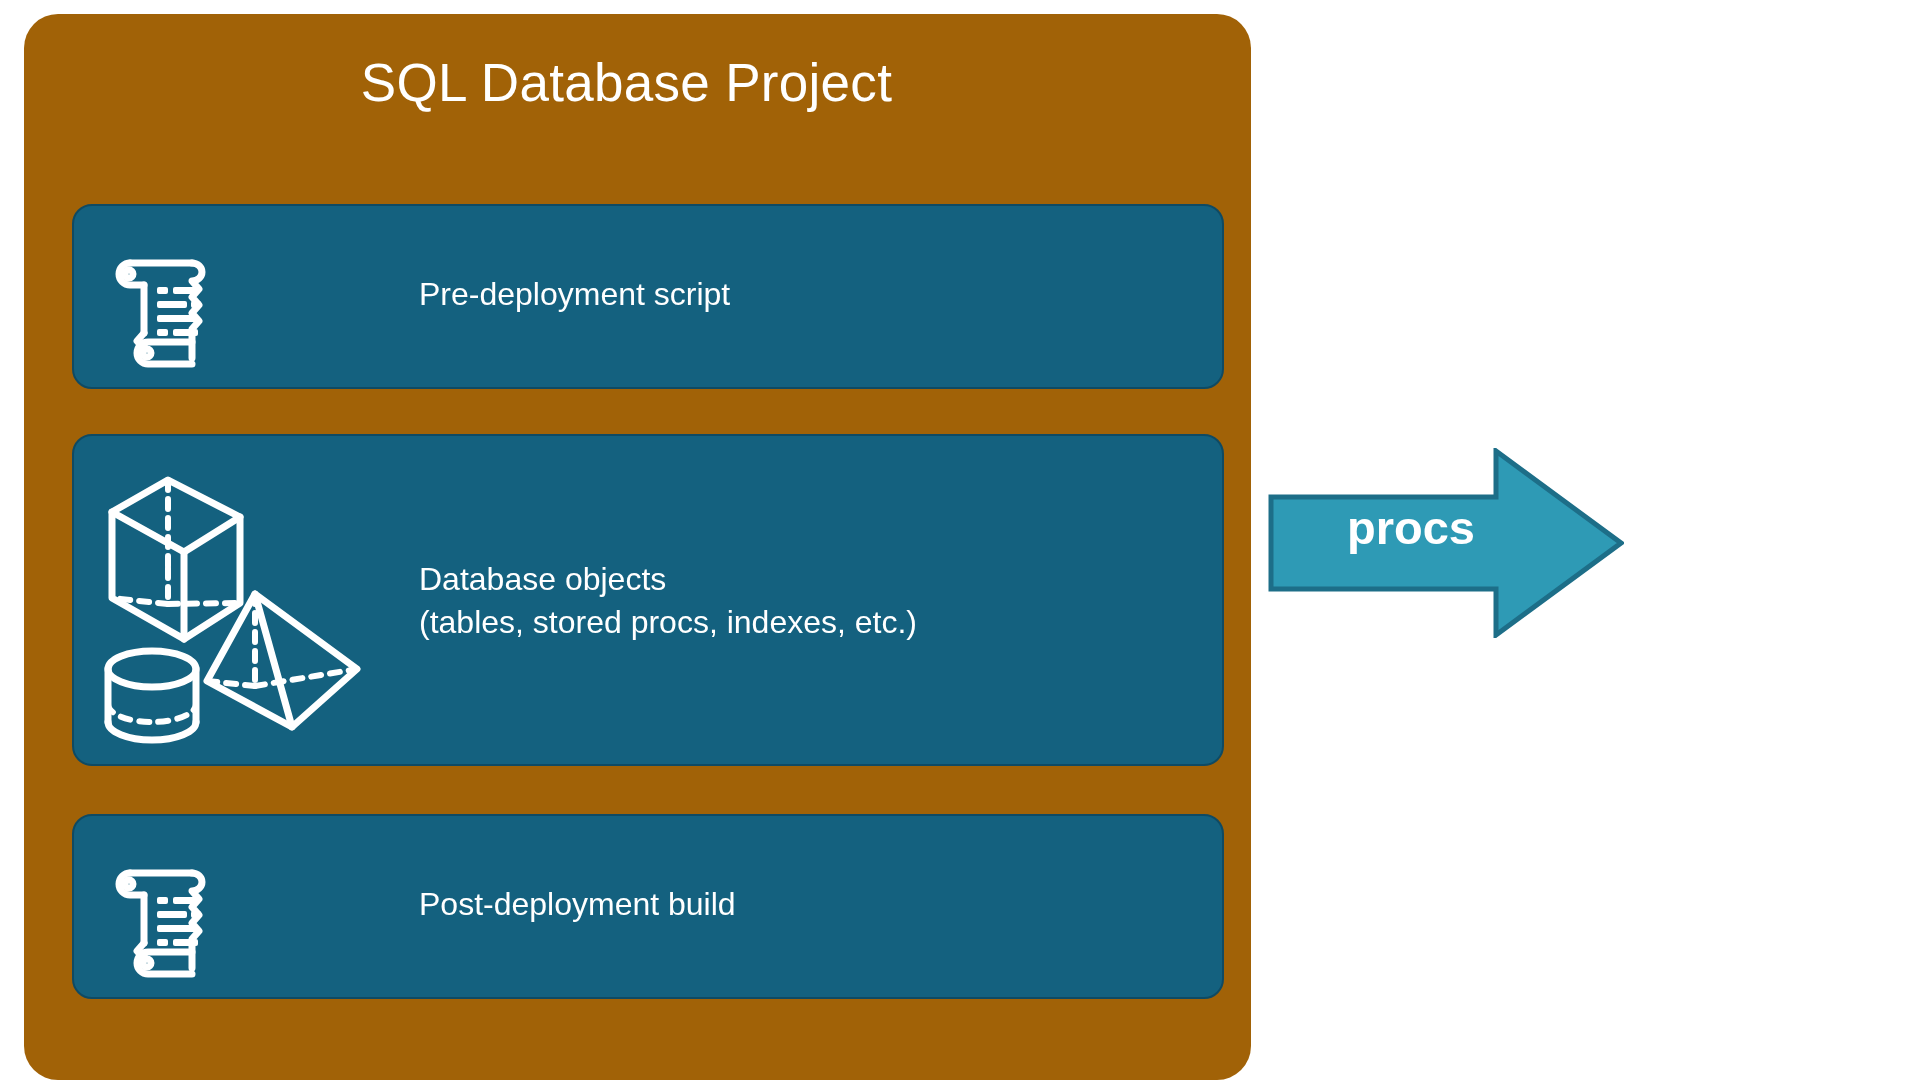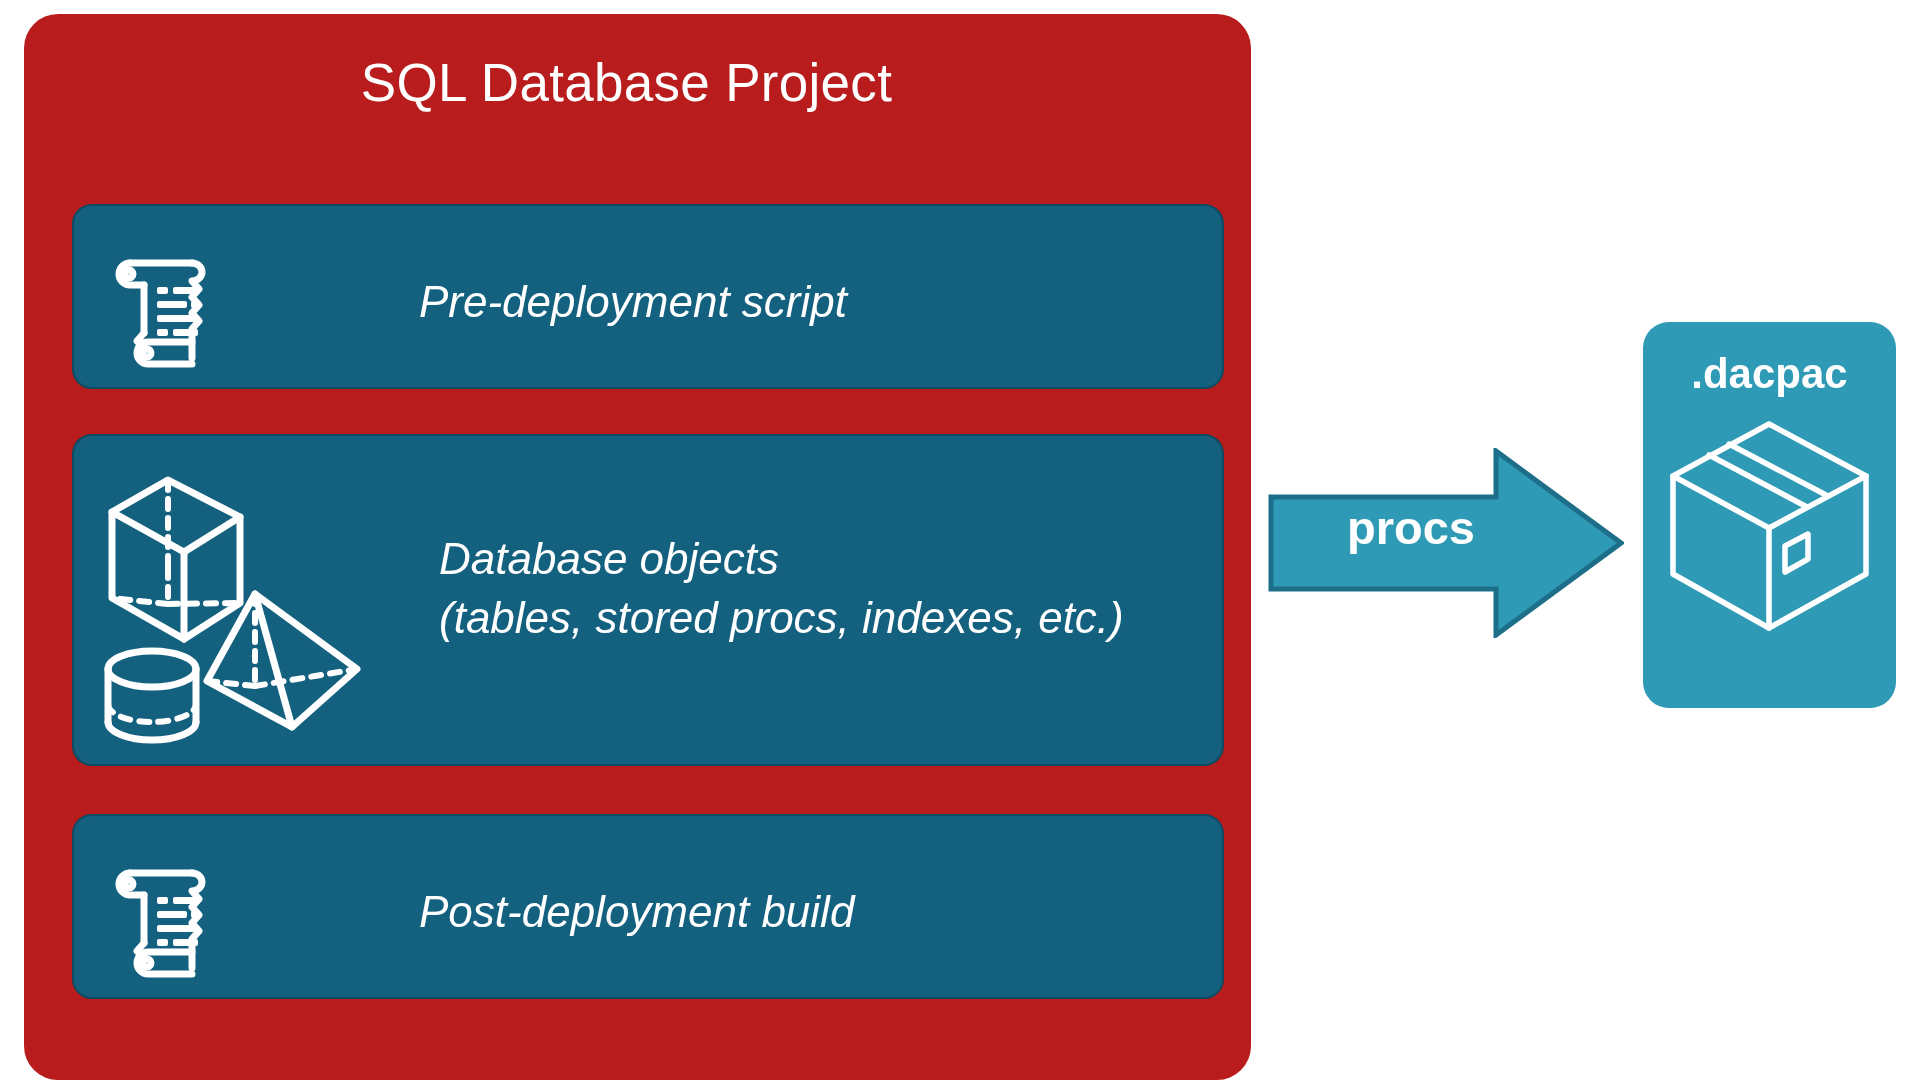--- a/index.html
+++ b/index.html
@@ -13,21 +13,21 @@
     position: relative;
     width: 1920px; height: 1080px;
     background: #ffffff;
   }
 
   
   .project-card {
     position: absolute;
     left: 24px; top: 14px;
     width: 1227px; height: 1066px;
-    background: #b91c1c;
+    background: #a16207;
     border-radius: 34px;
   }
   .project-title {
     position: absolute;
     left: 0; top: 38px;
     width: 1205px;
     text-align: center;
     color: #ffffff;
     font-size: 53px;
     letter-spacing: 0.3px;
@@ -44,28 +44,27 @@
     border-radius: 20px;
   }
   #panel-pre  { top: 190px;  height: 185px; }
   #panel-objs { top: 420px;  height: 332px; }
   #panel-post { top: 800px;  height: 185px; }
 
   .panel-label {
     position: absolute;
     left: 345px;
     color: #ffffff;
-    font-size: 44px;
+    font-size: 32px;
     line-height: 1.34;
     white-space: pre;
-    font-style: italic;
   }
   #panel-pre  .panel-label { top: 67px; }
   #panel-post .panel-label { top: 67px; }
-  #panel-objs .panel-label { top: 94px; margin-left: 20px; }
+  #panel-objs .panel-label { top: 122px; }
 
   .icon-slot { position: absolute; }
   .scroll-slot { left: 22px; top: 24px; width: 140px; height: 140px; }
   .shapes-slot { left: 18px; top: 28px; width: 290px; height: 280px; }
 
   
   .build-arrow {
     position: absolute;
     left: 1268px; top: 448px;
     width: 356px; height: 190px;
@@ -216,32 +215,14 @@
 
   </div>
 
   <div class="build-arrow">
     <svg viewBox="0 0 356 190" width="356" height="190" aria-hidden="true">
       <path d="M3 49 H228 V3 L353 95 L228 187 V141 H3 Z" fill="#2e9ab5" stroke="#1d6e88" stroke-width="5" stroke-linejoin="miter"></path>
     </svg>
   </div>
   <div class="build-arrow-text">procs</div>
 
-  <div class="dacpac-card">
-    <div class="dacpac-label">.dacpac</div>
-    <div class="dacpac-icon">
-      <svg viewBox="0 0 205 216" width="205" height="216" aria-hidden="true">
-        <g fill="none" stroke="#ffffff" stroke-width="5.5" stroke-linecap="round" stroke-linejoin="round">
-
-          <path d="M6 58 L102 6 L199 58 L102 110 Z"></path>
-          <path d="M6 58 V156 L102 210 V110"></path>
-          <path d="M199 58 V156 L102 210"></path>
-
-          <path d="M42 37 L140 89"></path>
-          <path d="M62 26 L161 78"></path>
-
-          <path d="M118 128 L141 116 L141 141 L118 154 Z"></path>
-        </g>
-      </svg>
-    </div>
-  </div>
 
 </div>
 
 </body></html>

